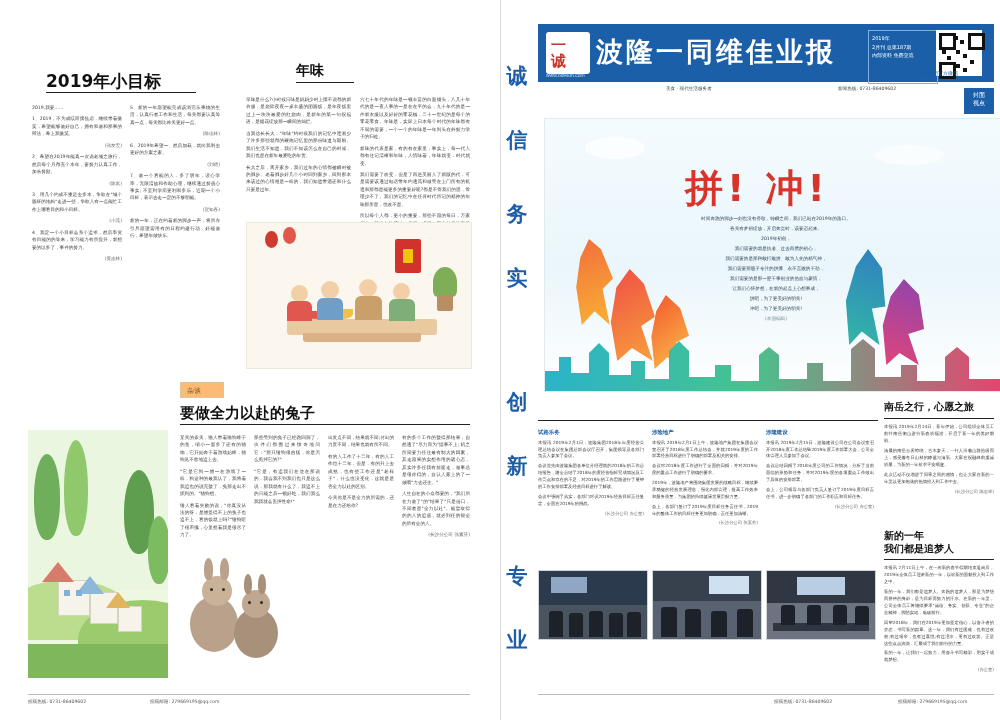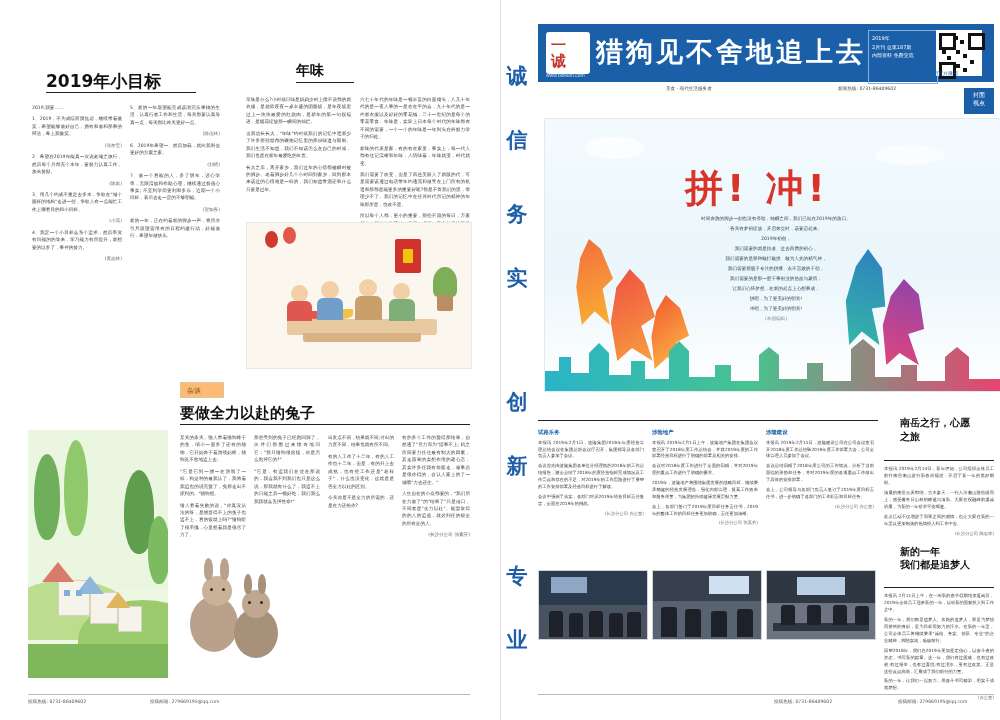--- a/index.html
+++ b/index.html
@@ -91,21 +91,21 @@
   .subcol{position:absolute;font-size:4.3px;line-height:1.6;color:#3a3a3a;text-align:justify;}
   .subcol h4{margin:0 0 3px 0;font-size:5.4px;color:#1a5fa8;}
   .subcol p{margin:0 0 3px 0;}
 
   .photo{position:absolute;background:#6c7480;overflow:hidden;border:1px solid #cfd5db;}
   .photo .tbl-row{position:absolute;background:#2f3640;}
   .photo .pers{position:absolute;background:#1d222a;border-radius:3px 3px 0 0;}
   .photo .scr{position:absolute;background:#8fa7c4;}
 
   .rp-side{position:absolute;left:352px;top:400px;width:110px;}
-  .rp-side h3{margin:16px;font-size:10px;font-weight:bold;color:#111;}
+  .rp-side h3{margin:0;font-size:10px;font-weight:bold;color:#111;}
   .rp-side .rule{height:1px;background:#222;margin:4px 0 5px;}
   .rp-side p{margin:0 0 3px 0;font-size:4.3px;line-height:1.62;color:#3a3a3a;text-align:justify;}
 
   .rp-footer{position:absolute;left:6px;top:694px;width:456px;border-top:1px solid #bbb;padding-top:4px;font-size:4.6px;color:#555;}
   .rp-footer .f1{position:absolute;left:236px;top:4px;}
   .rp-footer .f2{position:absolute;left:360px;top:4px;}
 </style>
 </head>
 <body>
 
@@ -261,21 +261,21 @@
     <div class="spine-char cn" style="top:626px;">业</div>
   </div>
 
   <div class="right-page">
 
     <div class="masthead">
       <div class="mh-logo">
         <div class="c1 cn">一</div>
         <div class="c2 cn">诚</div>
       </div>
-      <div class="mh-title cn">猎狗见不舍地追上去</div>
+      <div class="mh-title cn">波隆一同维佳业报</div>
       <div class="mh-url">www.bizelon.com</div>
       <div class="mh-box cn" style="white-space:pre-line;">2019年
 2月刊 总第187期
 内部资料 免费交流</div>
       <div class="qr">
         <i style="left:3px;top:3px;width:11px;height:11px;border:3px solid #111;background:#fff;"></i>
         <i style="left:32px;top:3px;width:11px;height:11px;border:3px solid #111;background:#fff;"></i>
         <i style="left:3px;top:32px;width:11px;height:11px;border:3px solid #111;background:#fff;"></i>
         <i style="left:20px;top:20px;width:4px;height:4px;"></i>
         <i style="left:27px;top:24px;width:4px;height:4px;"></i>

